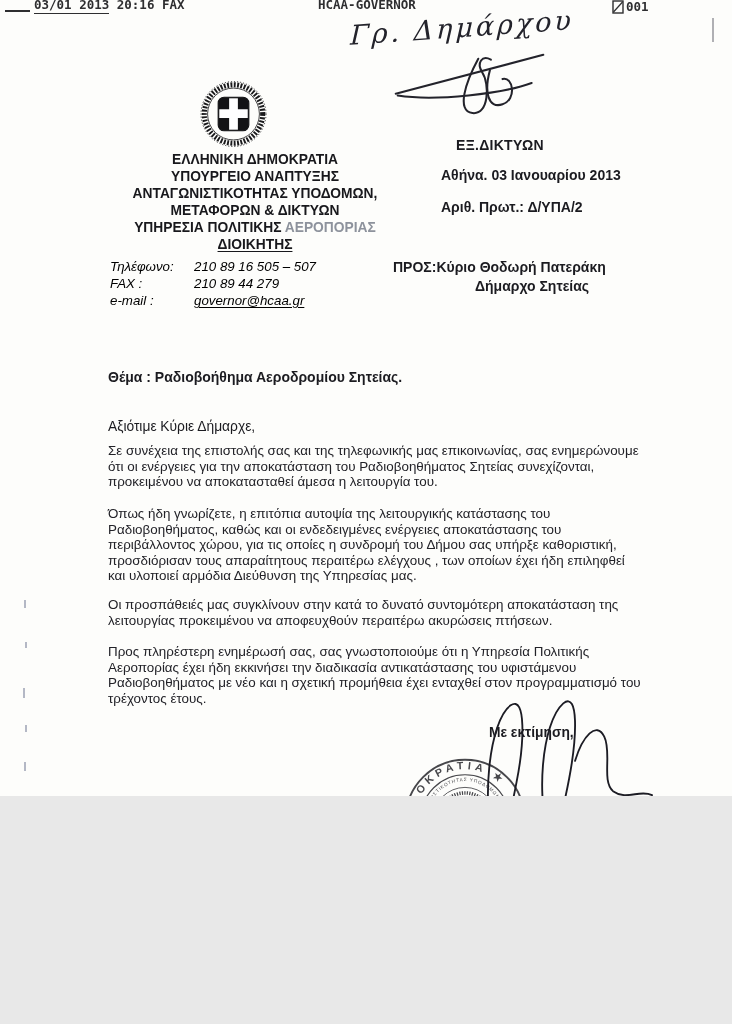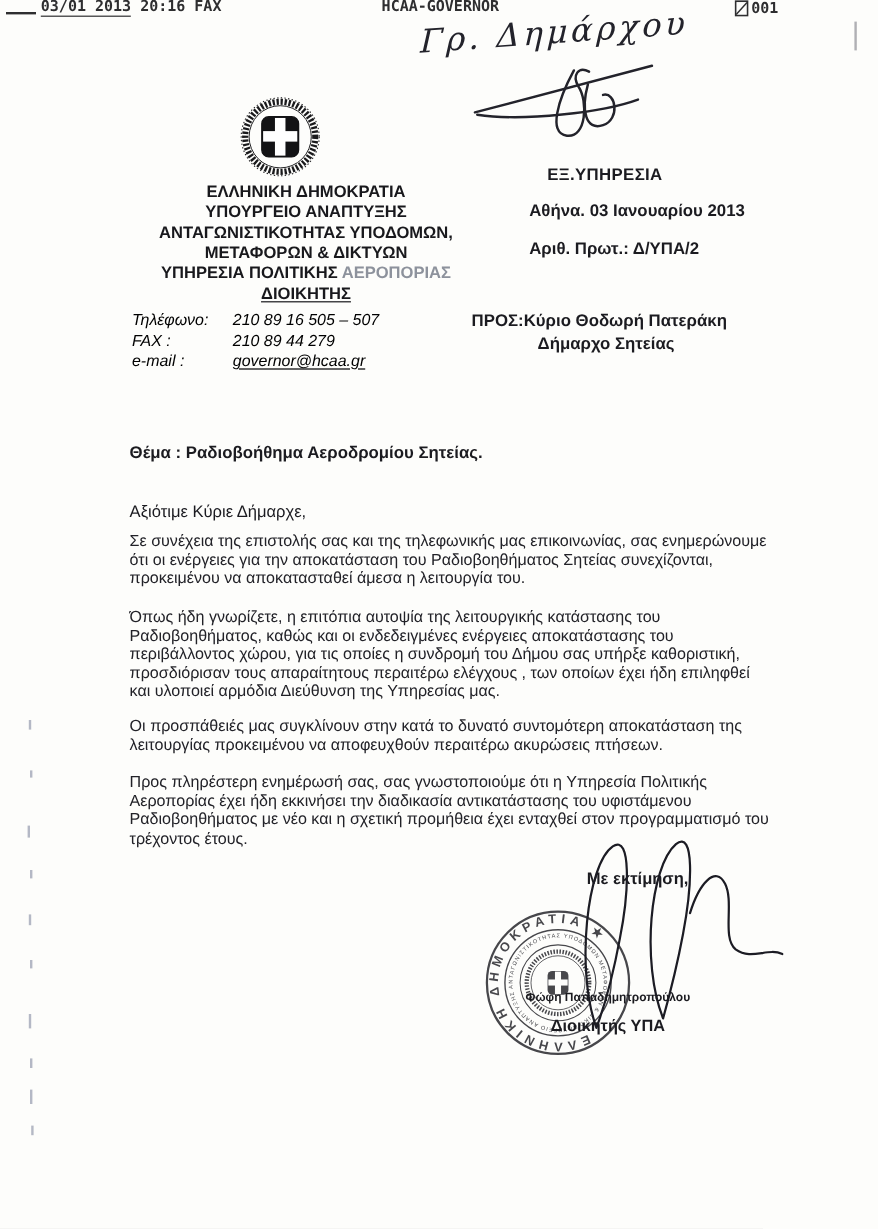--- a/index.html
+++ b/index.html
@@ -1,18 +1,18 @@
 <!DOCTYPE html>
 <html><head>
 <meta charset="utf-8">
 <style>
   html,body{margin:0;padding:0;background:#e8e8e8;}
   .page{
     position:relative;
-    width:732px;height:1024px;
+    width:732px;height:796px;
     margin:0 auto;
     background:#fdfdfb;
     overflow:hidden;
     font-family:"Liberation Sans", sans-serif;
     color:#1d1d22;
   }
   
   .fax-header{position:absolute;top:-3px;left:0;width:100%;height:20px;
     font-family:"DejaVu Sans Mono", monospace;font-size:12.5px;color:#2e2e30;font-weight:bold;}
   .fax-ts{position:absolute;left:34px;top:0;}
@@ -39,21 +39,21 @@
   .meta .place-date{margin-bottom:16px;}
   
   .contact{position:absolute;left:110px;top:258px;font-size:13.3px;line-height:17px;color:#000000;font-style:italic;}
   .contact .row{display:flex;}
   .contact .lbl{width:84px;}
   .contact .val{}
   .contact .email{text-decoration:underline;text-underline-offset:2px;}
   
   .recipient{position:absolute;left:393px;top:258px;font-weight:bold;font-size:14px;line-height:19px;color:#1b1b20;}
   .recipient .r1{display:flex;gap:0;}
-  .recipient .r2{margin-left:55px;}
+  .recipient .r2{margin-left:82px;}
   
   .subject{position:absolute;left:108px;top:369px;font-weight:bold;font-size:14px;color:#1b1b20;}
   .salutation{position:absolute;left:108px;top:419px;font-weight:normal;font-size:13.8px;color:#1b1b20;}
   .para{position:absolute;font-size:13.4px;line-height:15.6px;color:#222228;width:534px;left:108px;margin:0;}
   .p1{top:443px;}
   .p2{top:506px;}
   .p3{top:597px;}
   .p4{top:644px;width:540px;}
   
   .valediction{position:absolute;left:489px;top:725px;font-weight:bold;font-size:13.8px;color:#1b1b20;}
@@ -105,21 +105,21 @@
   <div class="letterhead">
     <div>ΕΛΛΗΝΙΚΗ ΔΗΜΟΚΡΑΤΙΑ</div>
     <div>ΥΠΟΥΡΓΕΙΟ ΑΝΑΠΤΥΞΗΣ</div>
     <div>ΑΝΤΑΓΩΝΙΣΤΙΚΟΤΗΤΑΣ ΥΠΟΔΟΜΩΝ,</div>
     <div>ΜΕΤΑΦΟΡΩΝ &amp; ΔΙΚΤΥΩΝ</div>
     <div><span>ΥΠΗΡΕΣΙΑ ΠΟΛΙΤΙΚΗΣ </span><span class="light">ΑΕΡΟΠΟΡΙΑΣ</span></div>
     <div class="office">ΔΙΟΙΚΗΤΗΣ</div>
   </div>
 
   <div class="meta">
-    <div class="urgency">ΕΞ.ΥΠΗΡΕΣΙΑ</div>
+    <div class="urgency">ΕΞ.ΔΙΚΤΥΩΝ</div>
     <div class="place-date">Αθήνα.  03 Ιανουαρίου  2013</div>
     <div class="protocol">Αριθ. Πρωτ.: Δ/ΥΠΑ/2</div>
   </div>
 
   <div class="contact">
     <div class="row">
       <span class="lbl">Τηλέφωνο:</span>
       <span class="val">210 89 16 505 – 507</span>
     </div>
     <div class="row">

